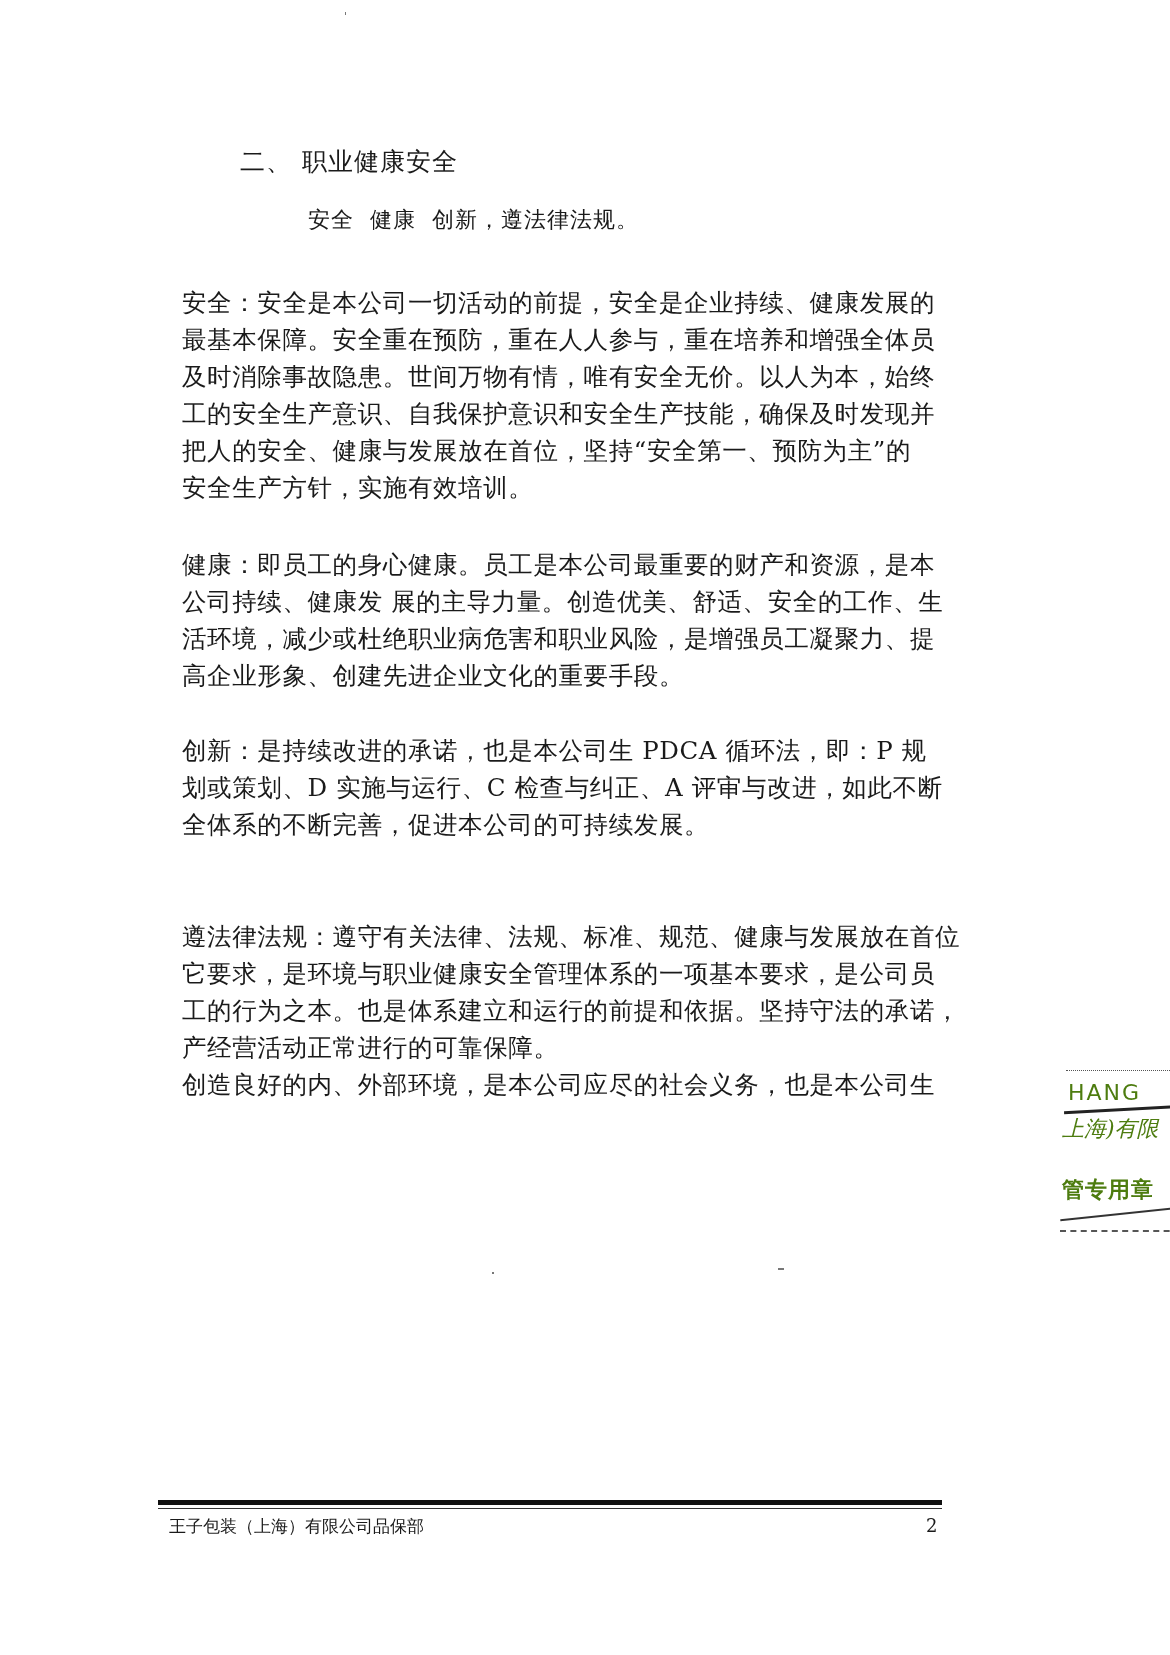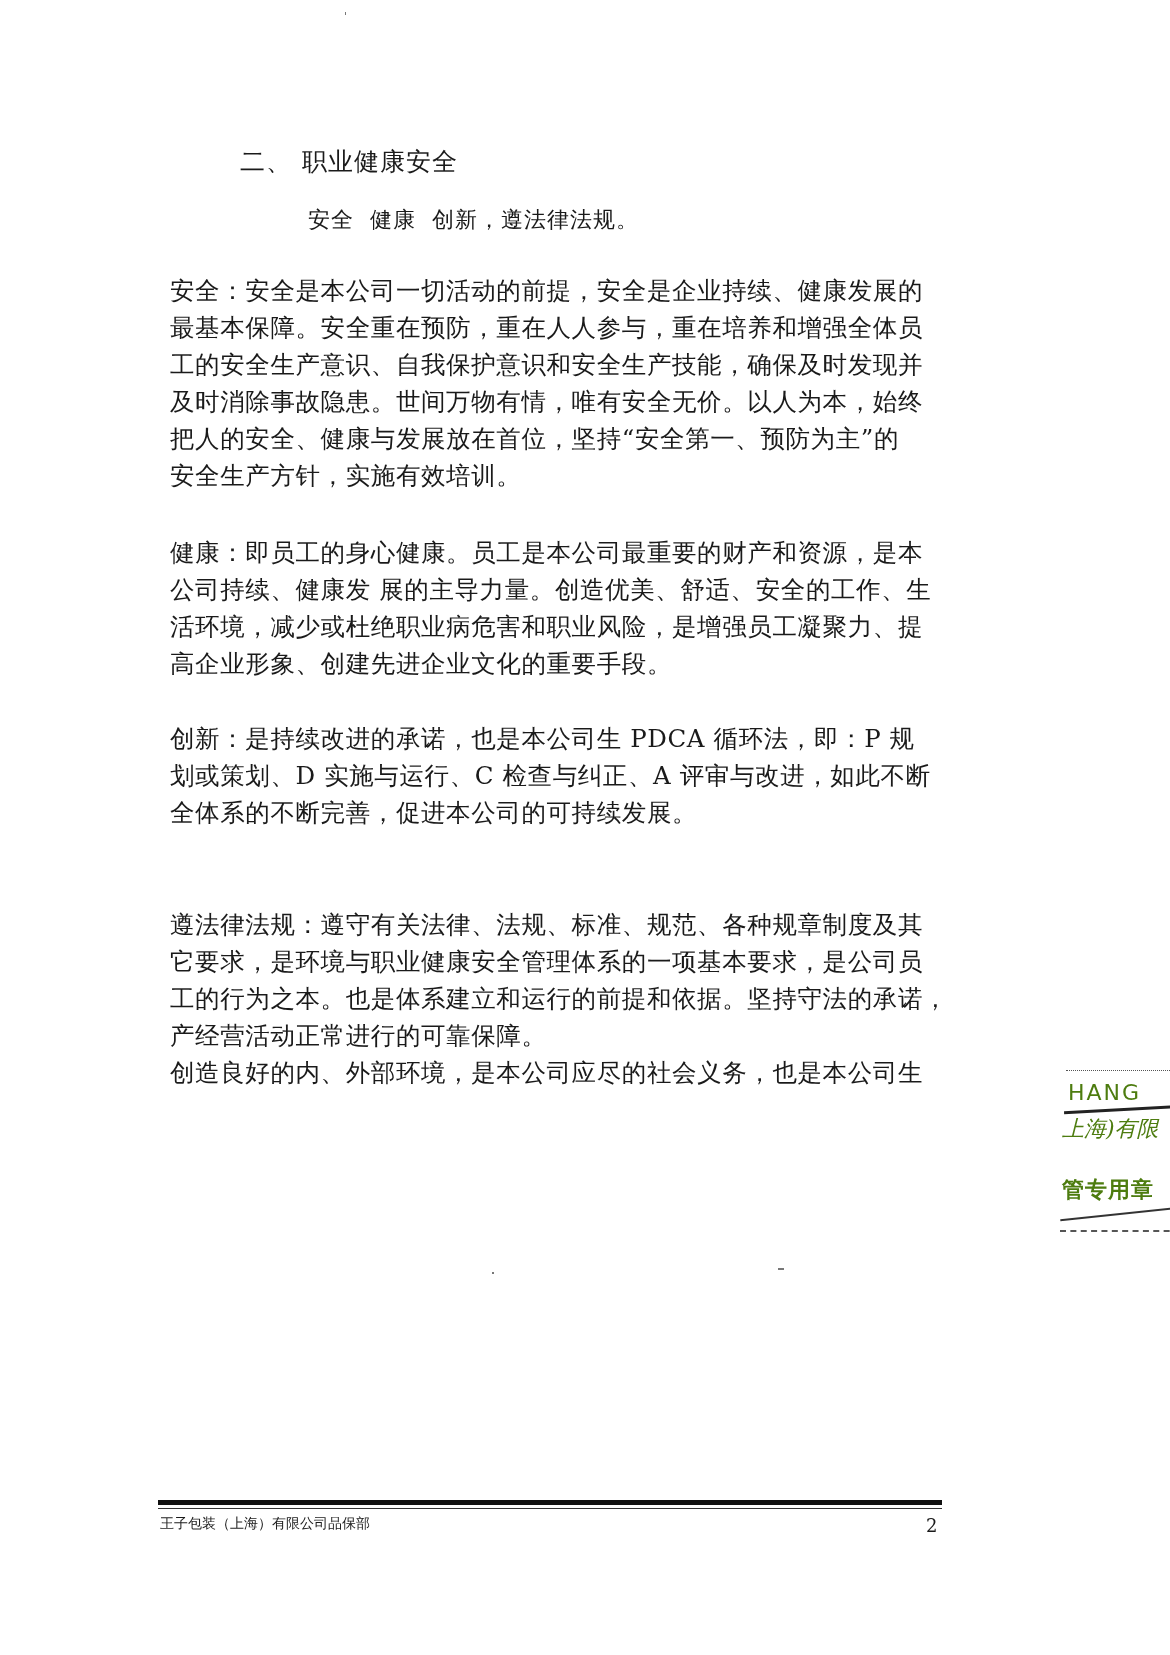--- a/index.html
+++ b/index.html
@@ -16,21 +16,21 @@
   }
   .heading .num { display: inline-block; width: 62px; }
   .motto {
     position: absolute; left: 308px; top: 205px;
     font-size: 22px; letter-spacing: 1px; white-space: pre;
   }
 
   .para {
     position: absolute; left: 170px; width: 820px;
     font-size: 24.5px; line-height: 37px; letter-spacing: 0.6px;
-    margin: 0;
+    margin: 12px;
   }
   .para .line { display: block; white-space: nowrap; }
   .p1 { top: 272px; }
   .p2 { top: 534px; }
   .p3 { top: 720px; }
   .p4 { top: 906px; }
 
   .stamp {
     position: absolute; left: 1060px; top: 1070px; width: 110px; height: 150px;
     color: #4d7c0f; font-size: 22px;
@@ -64,22 +64,22 @@
 
   .footer-rule-thick {
     position: absolute; left: 158px; top: 1500px; width: 784px; height: 5px;
     background: #111;
   }
   .footer-rule-thin {
     position: absolute; left: 158px; top: 1508px; width: 784px; height: 1px;
     background: #333;
   }
   .footer-left {
-    position: absolute; left: 160px; top: 1515px;
-    font-family: Liberation Sans, sans-serif; font-size: 14px; white-space: nowrap;
+    position: absolute; left: 169px; top: 1515px;
+    font-family: Liberation Sans, sans-serif; font-size: 17px; white-space: nowrap;
   }
   .footer-page {
     position: absolute; left: 926px; top: 1515px;
     font-family: "DejaVu Serif", serif; font-size: 18px;
   }
   .speck { position: absolute; background: #777; }
 </style>
 </head>
 <body>
 
@@ -87,41 +87,41 @@
 
   <div class="heading">
     <span class="num">二、</span><span>职业健康安全</span>
   </div>
 
   <div class="motto">安全  健康  创新，遵法律法规。</div>
 
   <p class="para p1">
     <span class="line">安全：安全是本公司一切活动的前提，安全是企业持续、健康发展的</span>
     <span class="line">最基本保障。安全重在预防，重在人人参与，重在培养和增强全体员</span>
+    <span class="line">及时消除事故隐患。世间万物有情，唯有安全无价。以人为本，始终</span>
     <span class="line">工的安全生产意识、自我保护意识和安全生产技能，确保及时发现并</span>
-    <span class="line">及时消除事故隐患。世间万物有情，唯有安全无价。以人为本，始终</span>
     <span class="line">把人的安全、健康与发展放在首位，坚持“安全第一、预防为主”的</span>
     <span class="line">安全生产方针，实施有效培训。</span>
   </p>
 
   <p class="para p2">
     <span class="line">健康：即员工的身心健康。员工是本公司最重要的财产和资源，是本</span>
     <span class="line">公司持续、健康发 展的主导力量。创造优美、舒适、安全的工作、生</span>
     <span class="line">活环境，减少或杜绝职业病危害和职业风险，是增强员工凝聚力、提</span>
     <span class="line">高企业形象、创建先进企业文化的重要手段。</span>
   </p>
 
   <p class="para p3">
     <span class="line">创新：是持续改进的承诺，也是本公司生 PDCA 循环法，即：P 规</span>
     <span class="line">划或策划、D 实施与运行、C 检查与纠正、A 评审与改进，如此不断</span>
     <span class="line">全体系的不断完善，促进本公司的可持续发展。</span>
   </p>
 
   <p class="para p4">
-    <span class="line">遵法律法规：遵守有关法律、法规、标准、规范、各种规章制度及其</span>
+    <span class="line">遵法律法规：遵守有关法律、法规、标准、规范、健康与发展放在首位</span>
     <span class="line">它要求，是环境与职业健康安全管理体系的一项基本要求，是公司员</span>
     <span class="line">工的行为之本。也是体系建立和运行的前提和依据。坚持守法的承诺，</span>
     <span class="line">产经营活动正常进行的可靠保障。</span>
     <span class="line">创造良好的内、外部环境，是本公司应尽的社会义务，也是本公司生</span>
   </p>
 
   <div class="stamp">
     <div class="arc-top"></div>
     <div class="en">HANG</div>
     <div class="rule1"></div>

